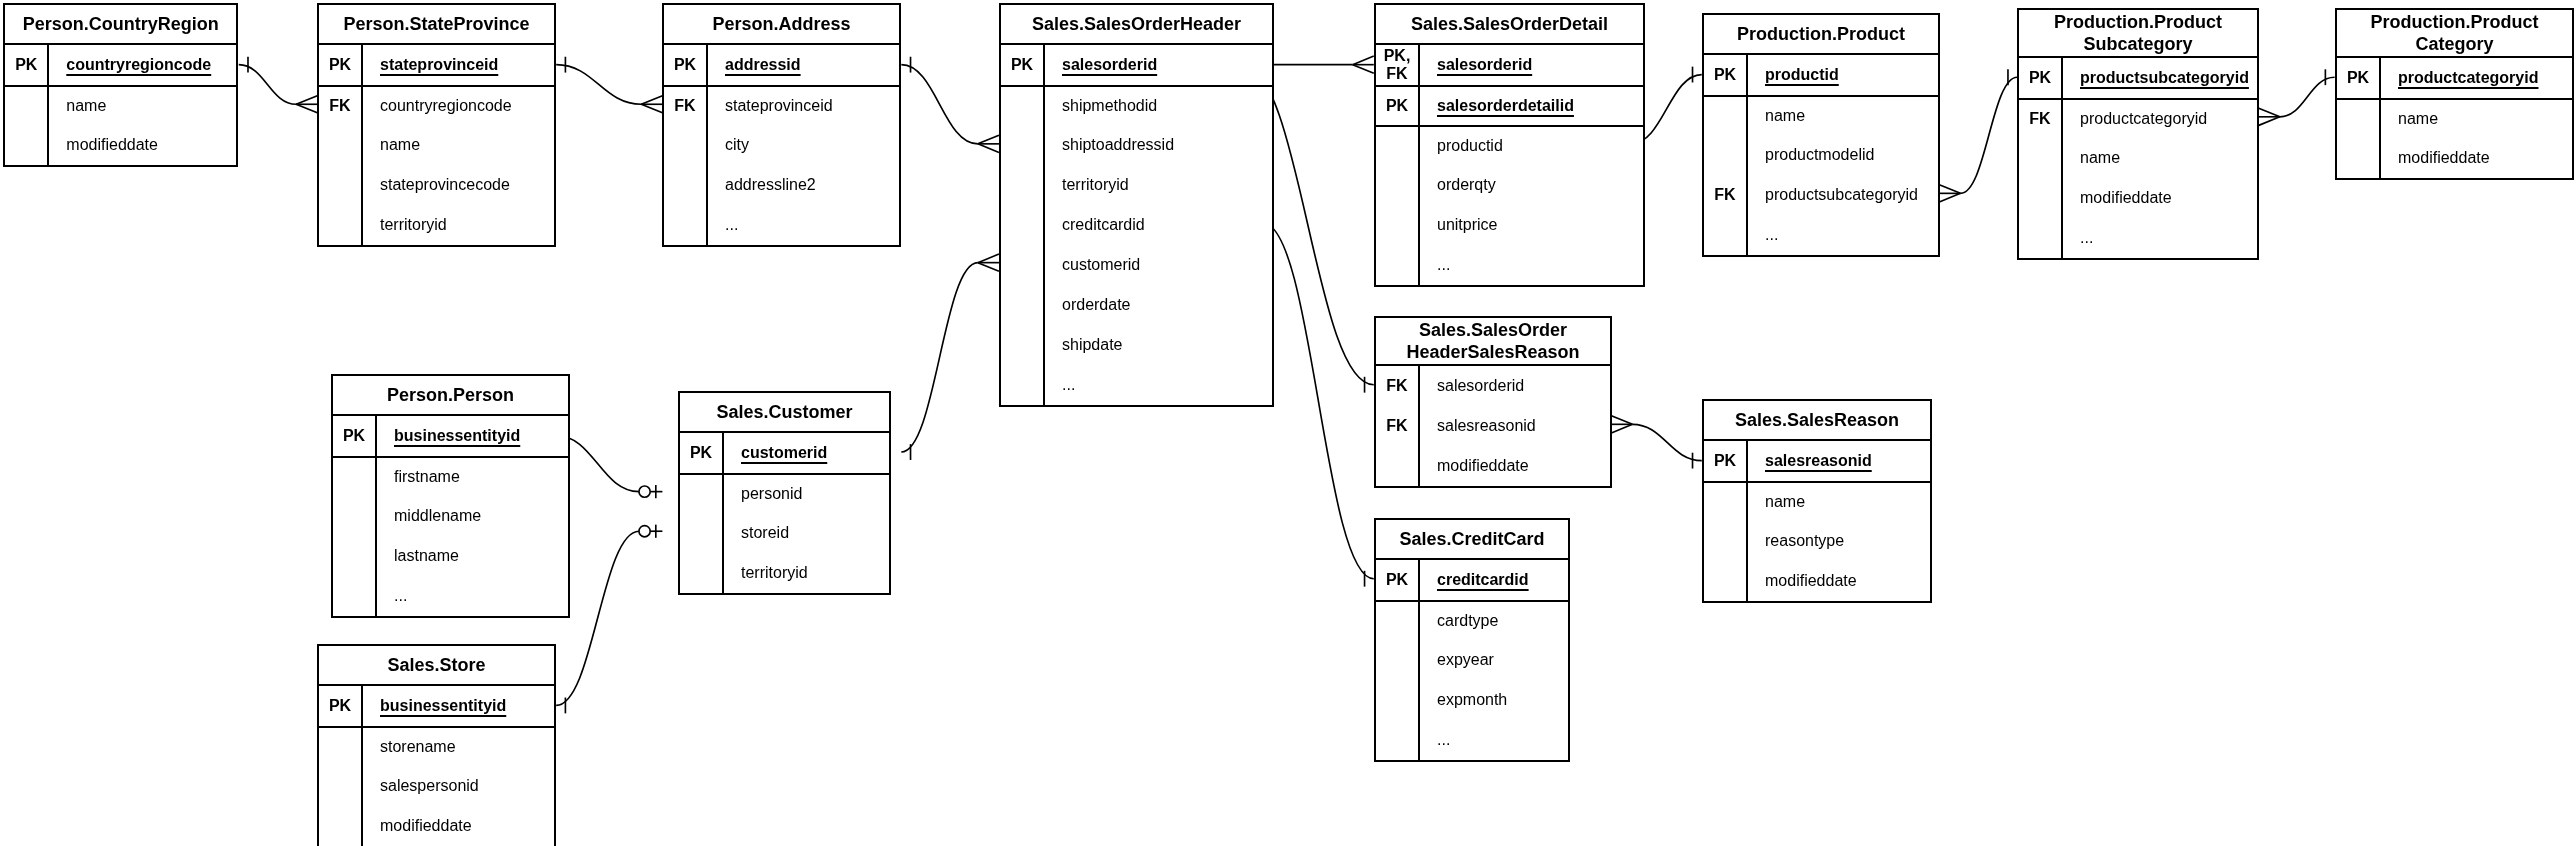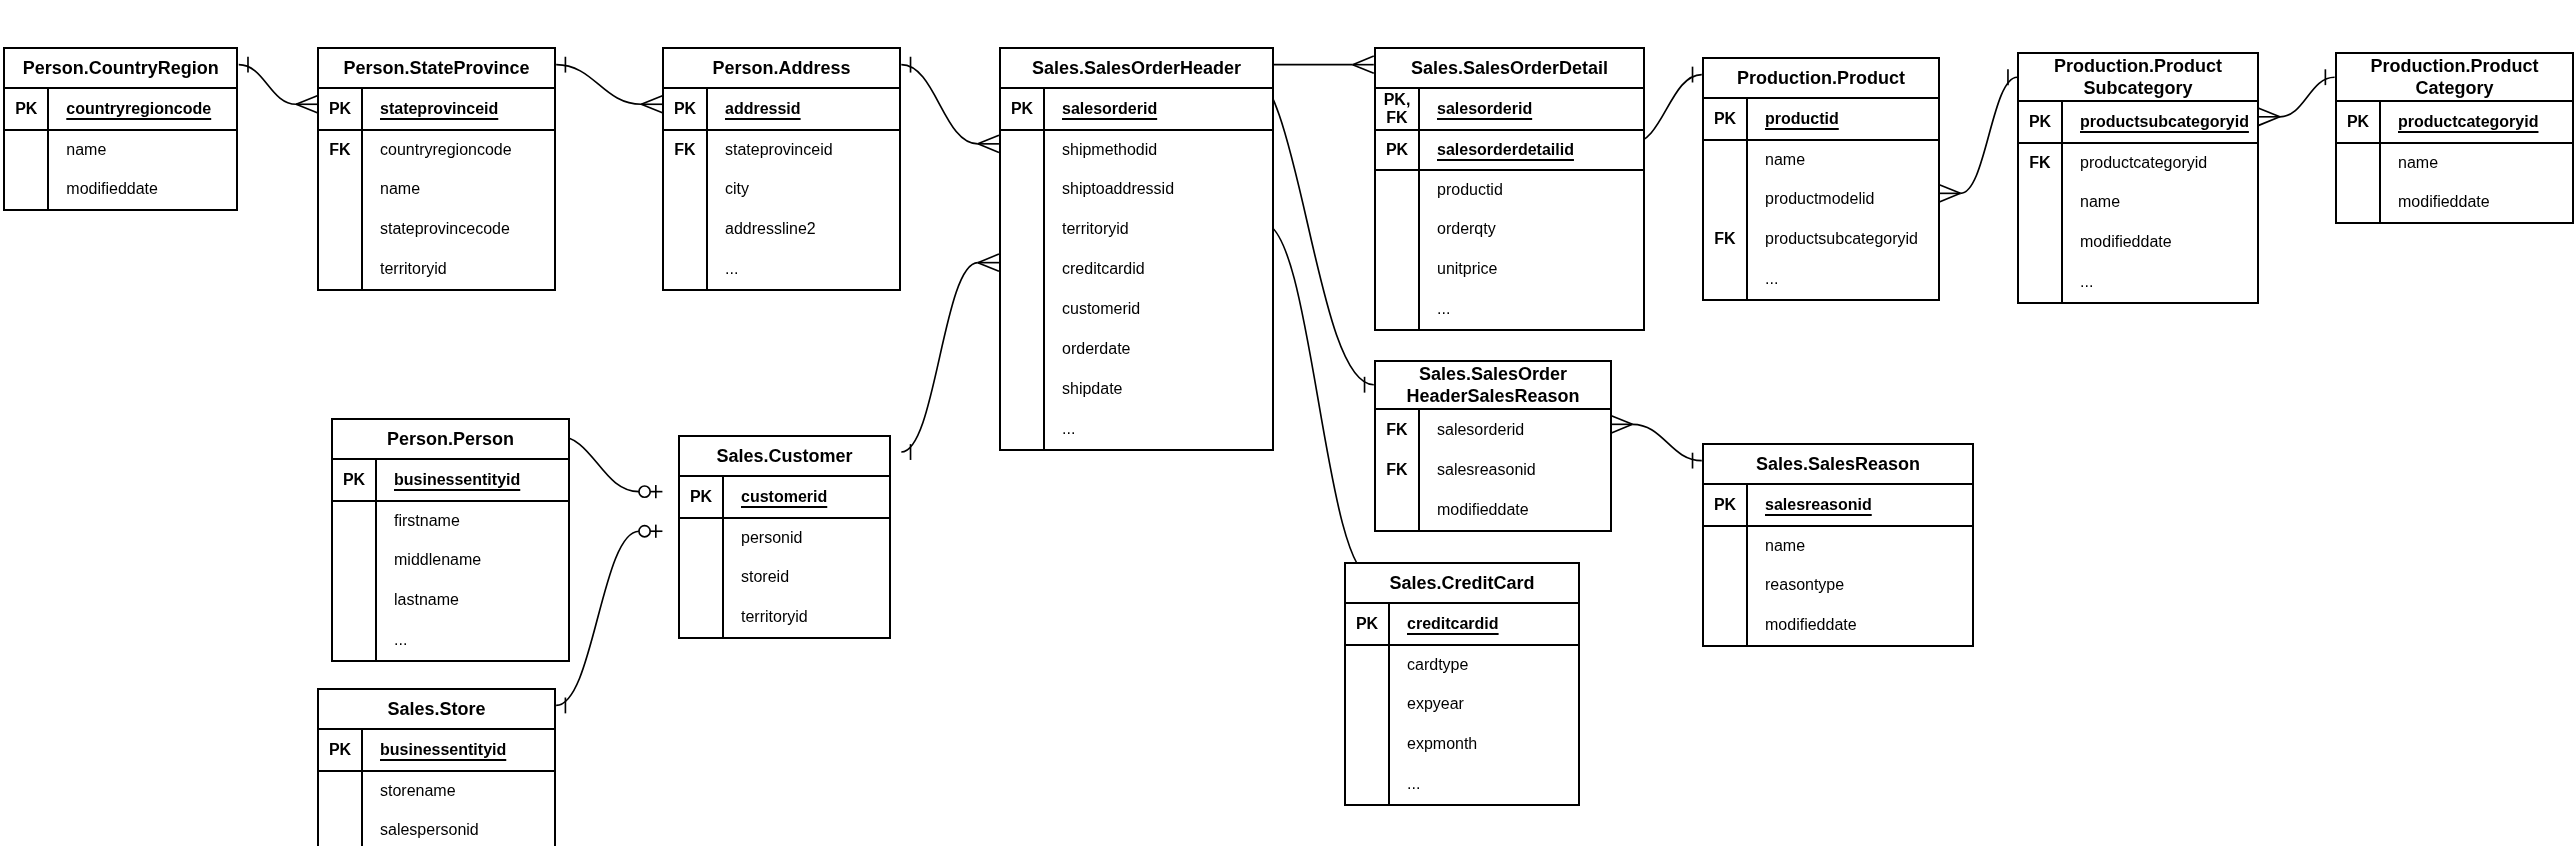--- a/index.html
+++ b/index.html
@@ -1,18 +1,18 @@
 <!DOCTYPE html>
 <html style="font-size:10.6px"><head>
 <meta charset="utf-8">
 <style>
   html,body{margin:0;padding:0;background:#ffffff;}
   #canvas{position:relative;width:2576px;height:846px;background:#ffffff;
           font-family:"Liberation Sans","DejaVu Sans",sans-serif;color:#000;overflow:hidden;}
-  .table{position:absolute;background:#fff;border:2px solid #000;box-sizing:border-box;margin-top:44px;}
+  .table{position:absolute;background:#fff;border:2px solid #000;box-sizing:border-box;}
   .t-title{border-bottom:2px solid #000;font-weight:bold;font-size:18px;line-height:22px;
            display:flex;align-items:center;justify-content:center;text-align:center;
            white-space:pre-line;height:38px;}
   .t-title.two{height:46px;}
   .trow{display:flex;height:40px;box-sizing:border-box;}
   .trow.sep{border-top:2px solid #000;}
   .kcell{flex:0 0 42px;width:42px;border-right:2px solid #000;display:flex;align-items:center;
          justify-content:center;font-weight:bold;font-size:16px;line-height:18.5px;
          white-space:pre-line;text-align:center;}
   .fcell{flex:1;display:flex;align-items:center;padding-left:17px;font-size:16px;}
@@ -371,21 +371,21 @@
     <div class="trow">
       <div class="kcell">FK</div>
       <div class="fcell">salesreasonid</div>
     </div>
     <div class="trow">
       <div class="kcell"></div>
       <div class="fcell">modifieddate</div>
     </div>
   </div>
 
-  <div class="table" style="left:1702px;top:399px;width:272px">
+  <div class="table" style="left:1702px;top:399px;width:230px">
     <div class="t-title">Sales.SalesReason</div>
     <div class="trow">
       <div class="kcell">PK</div>
       <div class="fcell pk">salesreasonid</div>
     </div>
     <div class="trow sep">
       <div class="kcell"></div>
       <div class="fcell">name</div>
     </div>
     <div class="trow">
@@ -411,21 +411,21 @@
     <div class="trow">
       <div class="kcell"></div>
       <div class="fcell">salespersonid</div>
     </div>
     <div class="trow">
       <div class="kcell"></div>
       <div class="fcell">modifieddate</div>
     </div>
   </div>
 
-  <div class="table" style="left:1344px;top:518px;width:236px">
+  <div class="table" style="left:1374px;top:518px;width:196px">
     <div class="t-title">Sales.CreditCard</div>
     <div class="trow">
       <div class="kcell">PK</div>
       <div class="fcell pk">creditcardid</div>
     </div>
     <div class="trow sep">
       <div class="kcell"></div>
       <div class="fcell">cardtype</div>
     </div>
     <div class="trow">

